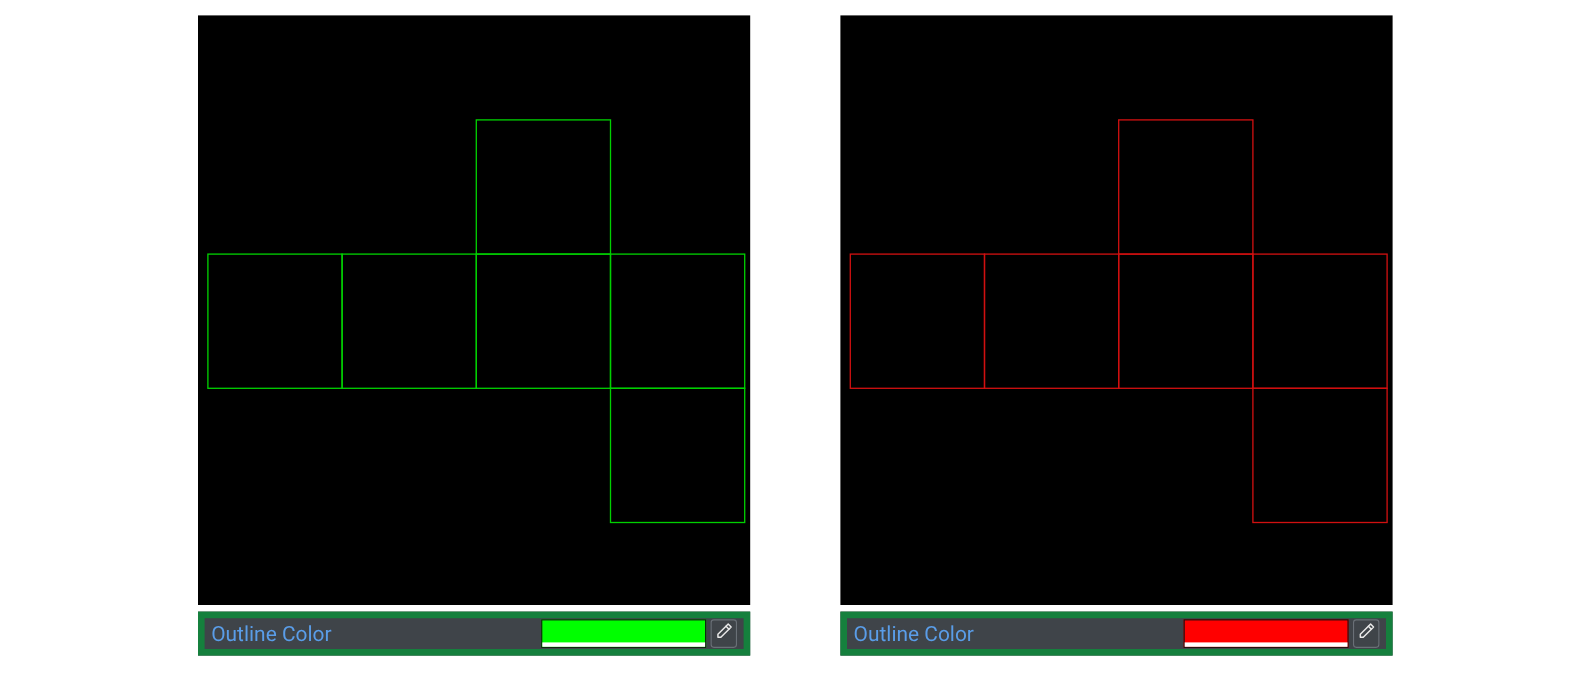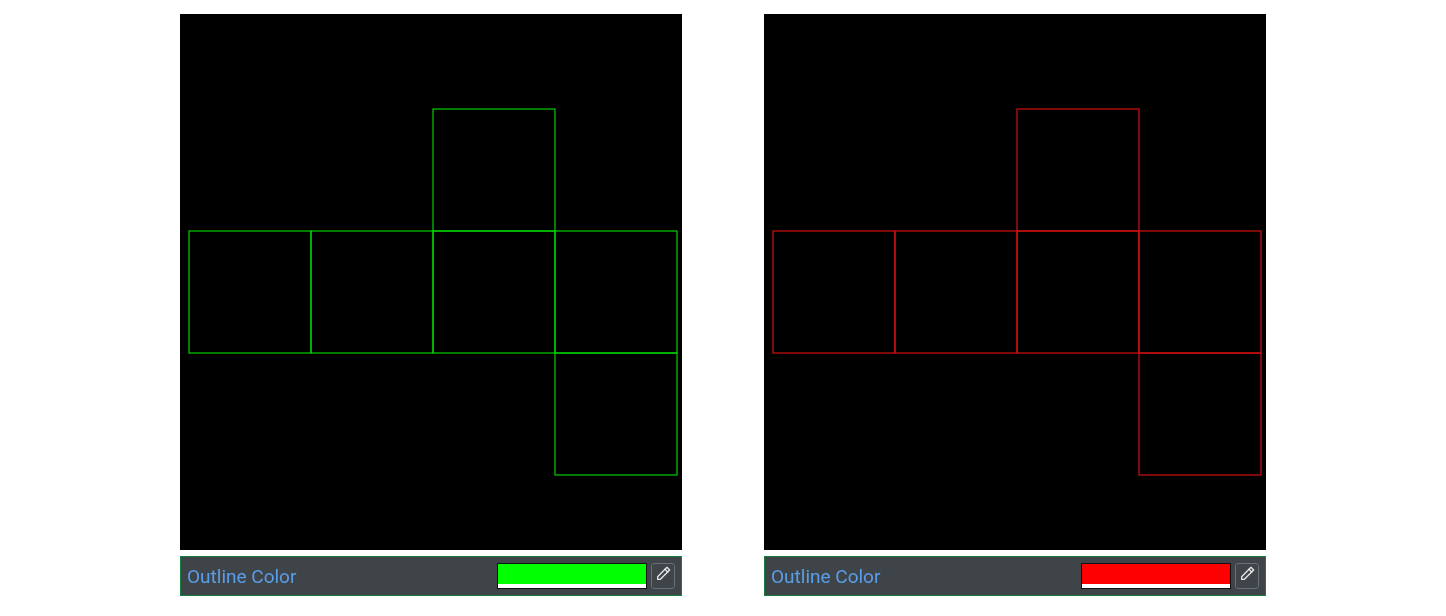--- a/index.html
+++ b/index.html
@@ -27,21 +27,21 @@
   }
   .net-svg {
     position: absolute;
     top: 0; left: 0;
     width: 100%;
     height: 100%;
   }
   .control-bar {
     height: 40px;
     background: #3f4449;
-    border: 1px solid #15803d;
+    border: 6px solid #15803d;
     display: flex;
     align-items: center;
     padding: 0 6px 0 6px;
     margin-top: 6px;
   }
   .control-label {
     color: #5a9de8;
     font-size: 19px;
     font-weight: 400;
     flex: 1;

